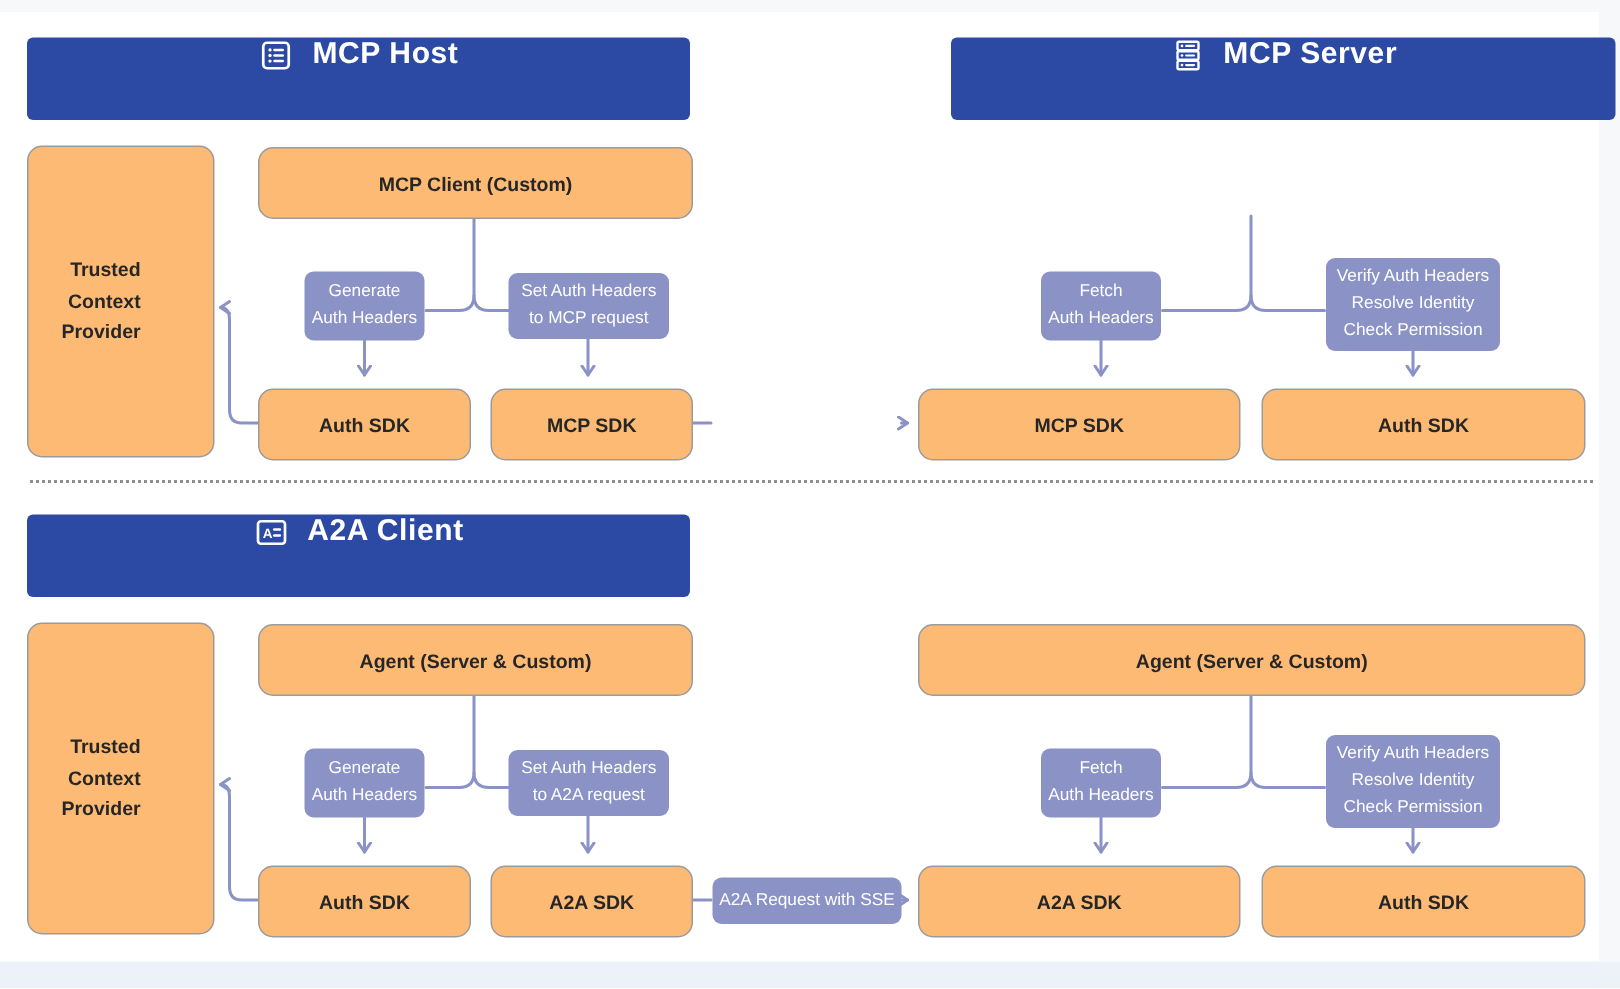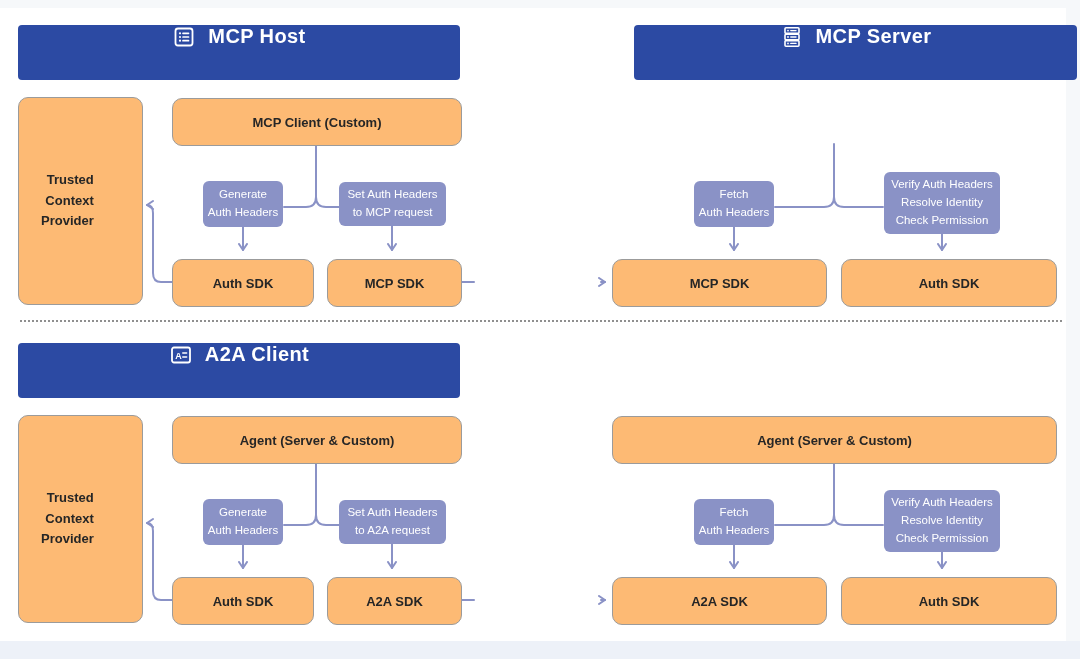--- a/index.html
+++ b/index.html
@@ -164,18 +164,19 @@
 
   <div class="pbox" style="left:203px;top:499px;width:80px;height:46px">Generate
 Auth Headers</div>
   <div class="pbox" style="left:339px;top:500px;width:107px;height:44px">Set Auth Headers
 to A2A request</div>
   <div class="pbox" style="left:694px;top:499px;width:80px;height:46px">Fetch
 Auth Headers</div>
   <div class="pbox" style="left:884px;top:490px;width:116px;height:62px">Verify Auth Headers
 Resolve Identity
 Check Permission</div>
+  <div class="pbox" style="left:475px;top:585px;width:126px;height:31px">A2A Request with SSE</div>
 
   <div class="edge-strip" style="left:0;top:0;width:1080px;height:8px"></div>
   <div class="edge-strip" style="left:1066px;top:0;width:14px;height:659px"></div>
   <div class="footer-strip"></div>
 
 </div>
 
 </body></html>

